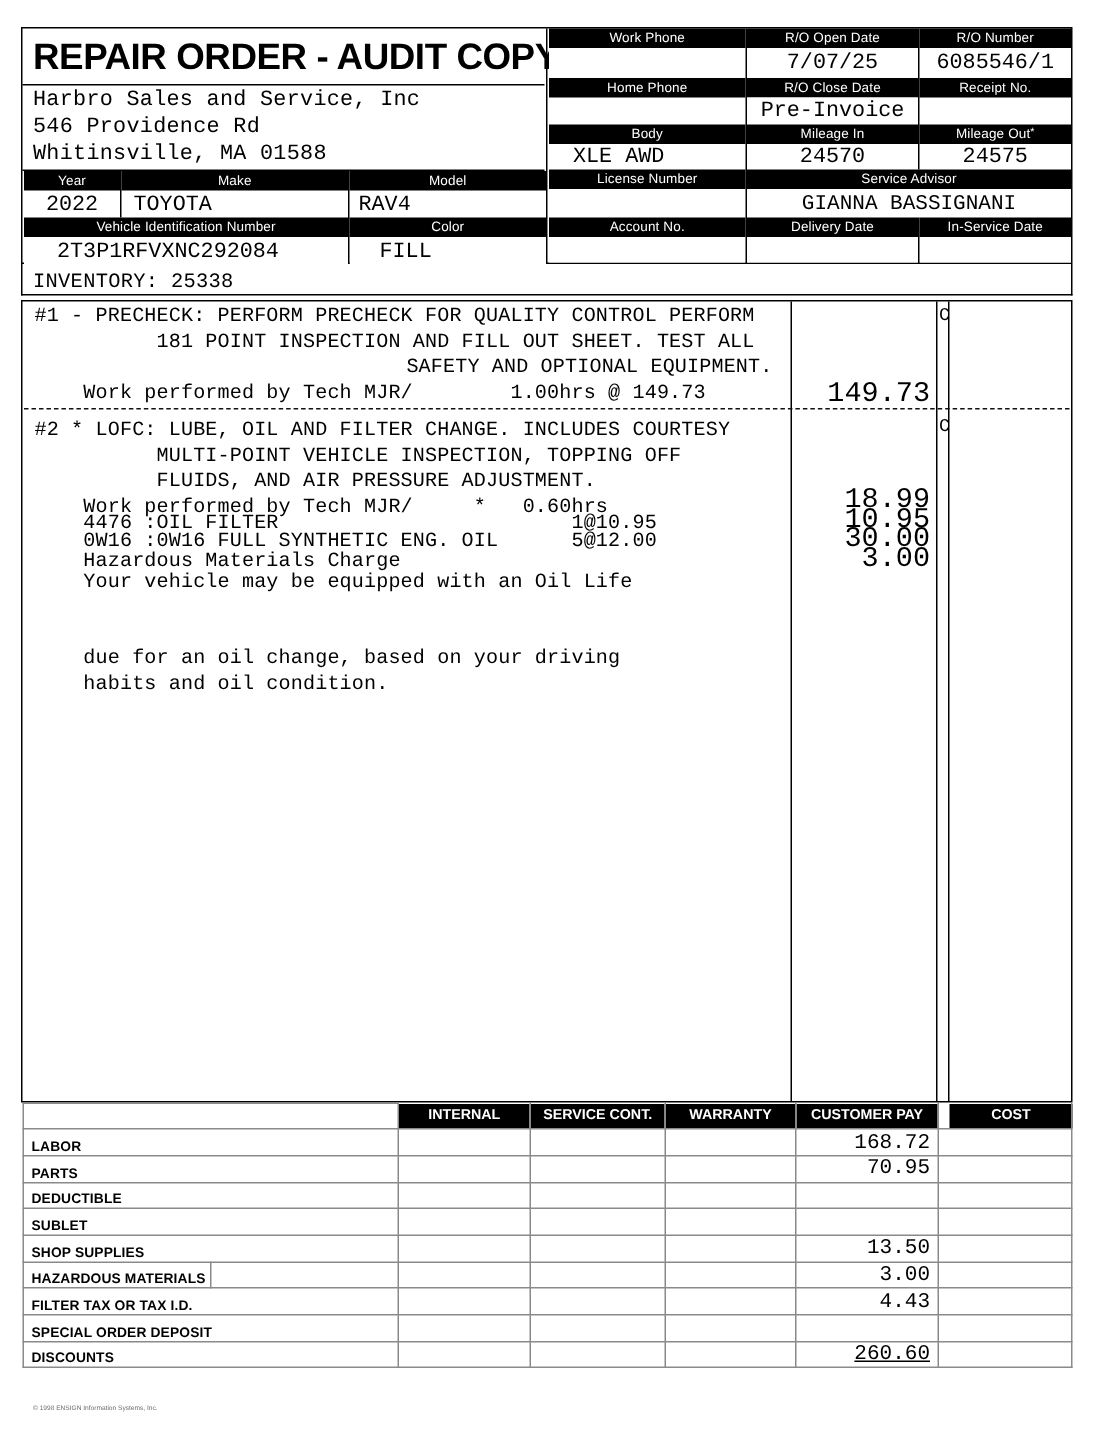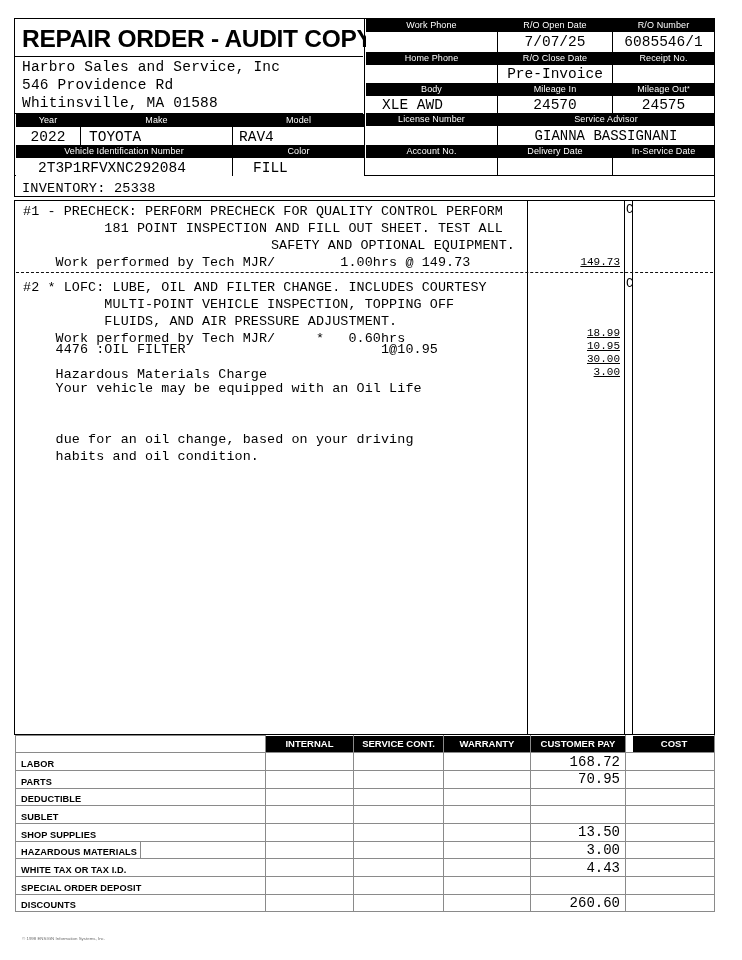--- a/index.html
+++ b/index.html
@@ -89,25 +89,24 @@
 
   .mono {
     font-family: "Liberation Mono", monospace;
     font-size: 13.4px;
     line-height: 17.2px;
     white-space: pre;
     letter-spacing: 0.1px;
   }
   .mono-amt {
     font-family: "Liberation Mono", monospace;
-    font-size: 11px;
+    font-size: 19px;
     line-height: 17.2px;
     white-space: pre;
     text-align: right;
-    text-decoration: underline;
   }
   .cflag {
     font-family: "Liberation Mono", monospace;
     font-size: 12px;
     line-height: 14px;
   }
 
   
   .tot-hdr {
     background: #000;
@@ -241,20 +240,21 @@
 
   <div class="abs mono-amt" style="left:530px; top:254px; width:90px; height:18px;">149.73</div>
 
   <div class="abs cflag" style="left:626px; top:277px; width:10px; height:14px;">C</div>
 
   <div class="abs mono" style="left:23px; top:279px; width:510px; height:18px;">#2 * LOFC: LUBE, OIL AND FILTER CHANGE. INCLUDES COURTESY</div>
   <div class="abs mono" style="left:23px; top:296px; width:510px; height:18px;">          MULTI-POINT VEHICLE INSPECTION, TOPPING OFF</div>
   <div class="abs mono" style="left:23px; top:313px; width:510px; height:18px;">          FLUIDS, AND AIR PRESSURE ADJUSTMENT.</div>
   <div class="abs mono" style="left:23px; top:330px; width:510px; height:18px;">    Work performed by Tech MJR/     *   0.60hrs</div>
   <div class="abs mono" style="left:23px; top:341px; width:510px; height:18px;">    4476 :OIL FILTER                        1@10.95</div>
+  <div class="abs mono" style="left:23px; top:353px; width:510px; height:18px;">    0W16 :0W16 FULL SYNTHETIC ENG. OIL      5@12.00</div>
   <div class="abs mono" style="left:23px; top:366px; width:510px; height:18px;">    Hazardous Materials Charge</div>
   <div class="abs mono" style="left:23px; top:380px; width:510px; height:18px;">    Your vehicle may be equipped with an Oil Life</div>
   <div class="abs mono" style="left:23px; top:431px; width:510px; height:18px;">    due for an oil change, based on your driving</div>
   <div class="abs mono" style="left:23px; top:448px; width:510px; height:18px;">    habits and oil condition.</div>
 
   <div class="abs mono-amt" style="left:530px; top:325px; width:90px; height:18px;">18.99</div>
   <div class="abs mono-amt" style="left:530px; top:338px; width:90px; height:18px;">10.95</div>
   <div class="abs mono-amt" style="left:530px; top:351px; width:90px; height:18px;">30.00</div>
   <div class="abs mono-amt" style="left:530px; top:364px; width:90px; height:18px;">3.00</div>
 
@@ -284,30 +284,30 @@
   <div class="abs tvline" style="left:625px; top:735px; height:177px;"></div>
   <div class="abs tvline" style="left:714px; top:735px; height:177px;"></div>
   <div class="abs tvline" style="left:140px; top:841px; height:18px;"></div>
 
   <div class="abs tot-label" style="left:21px; top:759px; width:230px;">LABOR</div>
   <div class="abs tot-label" style="left:21px; top:777px; width:230px;">PARTS</div>
   <div class="abs tot-label" style="left:21px; top:794px; width:230px;">DEDUCTIBLE</div>
   <div class="abs tot-label" style="left:21px; top:812px; width:230px;">SUBLET</div>
   <div class="abs tot-label" style="left:21px; top:830px; width:230px;">SHOP SUPPLIES</div>
   <div class="abs tot-label" style="left:21px; top:847px; width:230px;">HAZARDOUS MATERIALS</div>
-  <div class="abs tot-label" style="left:21px; top:865px; width:230px;">WHITE TAX OR TAX I.D.</div>
+  <div class="abs tot-label" style="left:21px; top:865px; width:230px;">FILTER TAX OR TAX I.D.</div>
   <div class="abs tot-label" style="left:21px; top:883px; width:230px;">SPECIAL ORDER DEPOSIT</div>
   <div class="abs tot-label" style="left:21px; top:900px; width:230px;">DISCOUNTS</div>
 
   <div class="abs tot-amt" style="left:531px; top:754px; width:89px;">168.72</div>
   <div class="abs tot-amt" style="left:531px; top:771px; width:89px;">70.95</div>
   <div class="abs tot-amt" style="left:531px; top:789px; width:89px;"></div>
   <div class="abs tot-amt" style="left:531px; top:807px; width:89px;"></div>
   <div class="abs tot-amt" style="left:531px; top:824px; width:89px;">13.50</div>
   <div class="abs tot-amt" style="left:531px; top:842px; width:89px;">3.00</div>
   <div class="abs tot-amt" style="left:531px; top:860px; width:89px;">4.43</div>
   <div class="abs tot-amt" style="left:531px; top:877px; width:89px;"></div>
   <div class="abs tot-amt" style="left:531px; top:895px; width:89px;"></div>
-  <div class="abs tot-amt" style="left:531px; top:895px; width:89px;">260.60</div>
+  <div class="abs tot-amt" style="left:531px; top:895px; width:89px;text-decoration:underline;">260.60</div>
 
   <div class="abs copyright" style="left:22px; top:936px; width:300px;">© 1998 ENSIGN Information Systems, Inc.</div>
 
 </div>
 
 </body></html>

